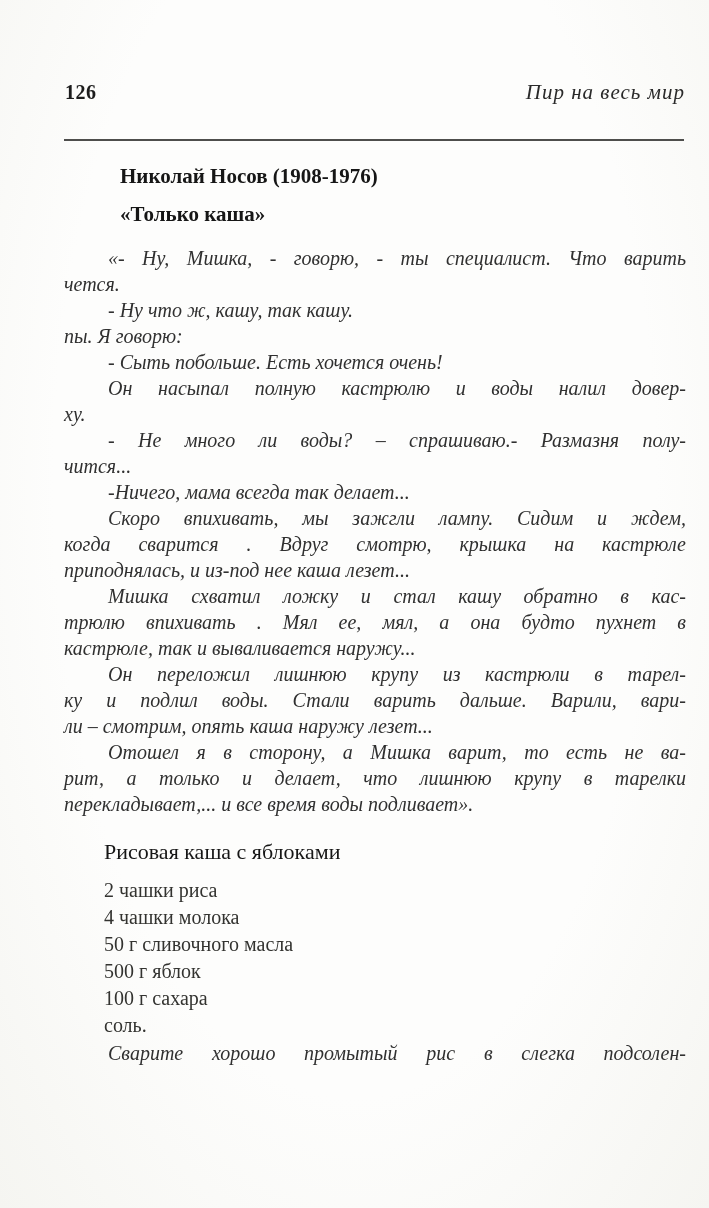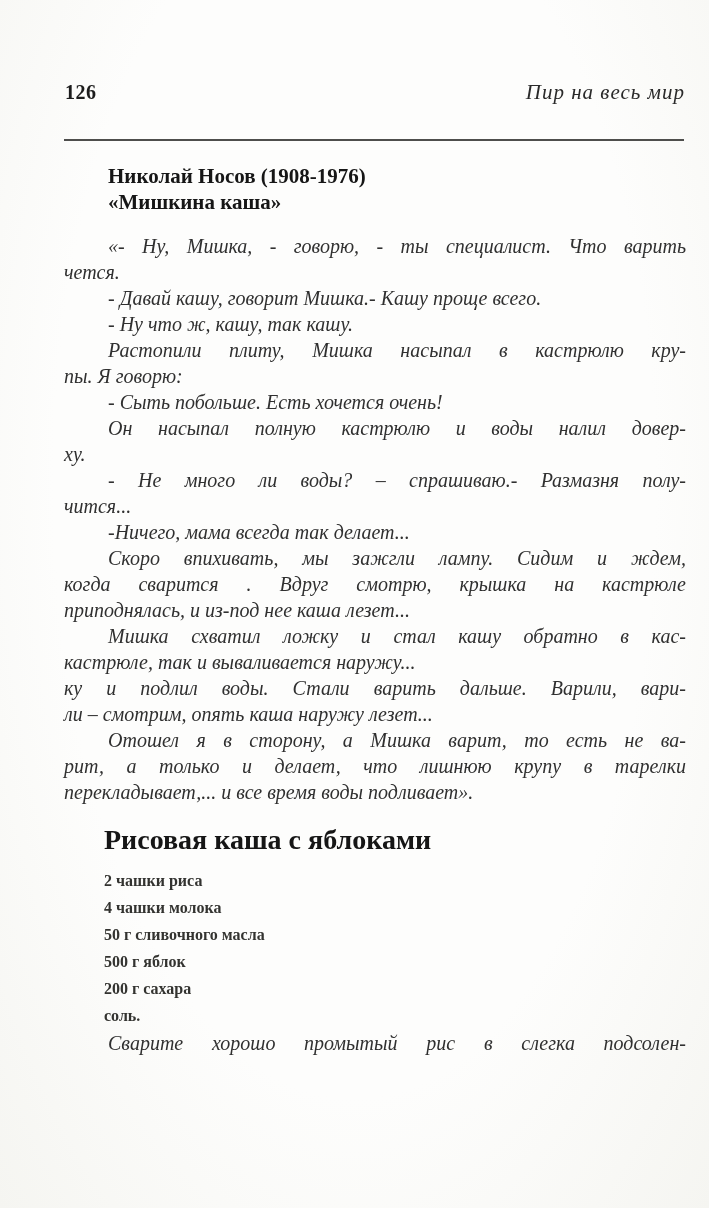--- a/index.html
+++ b/index.html
@@ -41,51 +41,50 @@
     margin: 34px 25px 0 64px;
   }
   .page-body {
     margin: 22px 23px 0 64px; 
   }
   .story-author, .story-title {
     font-size: 21px;
     font-weight: bold;
     color: #161616;
     line-height: 26px;
-    margin: 0;
+    margin: 12px;
     padding-left: 44px;
   }
   .story-text {
     margin-top: 18px;
     font-style: italic;
     font-size: 20px;
     line-height: 26px;
     color: #303030;
   }
   .line { white-space: normal; }
   .line.just {
     text-align: justify;
     text-align-last: justify;
   }
   .line.ind { text-indent: 44px; }
   .recipe-title {
-    font-size: 28px;
-    font-weight: bold;
+    font-size: 22px;
+    font-weight: normal;
     color: #161616;
     line-height: 26px;
-    margin: 22px 0 14px 0;
+    margin: 22px 0 4px 0;
     padding-left: 40px;
   }
   .ingredient-list {
-    margin-top: 4px;
+    margin-top: 12px;
     padding-left: 40px;
-    font-size: 16px;
+    font-size: 20px;
     line-height: 27px;
     color: #333330;
-    font-weight: bold;
   }
   .instruction-line {
     margin-top: 1px;
     font-style: italic;
     font-size: 20px;
     line-height: 27px;
     color: #303030;
     text-align: justify;
     text-align-last: justify;
     text-indent: 44px;
@@ -95,49 +94,49 @@
 <body>
 
 <div class="page">
   <div class="page-header">
     <span class="page-number">126</span>
     <span class="running-title">Пир на весь мир</span>
   </div>
   <div class="header-rule"></div>
   <div class="page-body">
     <h2 class="story-author">Николай Носов (1908-1976)</h2>
-    <h3 class="story-title">«Мишкина каша»</h3>
+    <h3 class="story-title">«Только каша»</h3>
     <div class="story-text">
         <div class="line just ind">«- Ну, Мишка, - говорю, - ты специалист. Что варить</div>
         <div class="line">чется.</div>
-        <div class="line ind">- Давай кашу, говорит Мишка.- Кашу проще всего.</div>
         <div class="line ind">- Ну что ж, кашу, так кашу.</div>
-        <div class="line just ind">Растопили плиту, Мишка насыпал в кастрюлю кру-</div>
         <div class="line">пы. Я говорю:</div>
         <div class="line ind">- Сыть побольше. Есть хочется очень!</div>
         <div class="line just ind">Он насыпал полную кастрюлю и воды налил довер-</div>
         <div class="line">ху.</div>
         <div class="line just ind">- Не много ли воды? – спрашиваю.- Размазня полу-</div>
         <div class="line">чится...</div>
         <div class="line ind">-Ничего, мама всегда так делает...</div>
         <div class="line just ind">Скоро впихивать, мы зажгли лампу. Сидим и ждем,</div>
         <div class="line just">когда сварится . Вдруг смотрю, крышка на кастрюле</div>
         <div class="line">приподнялась, и из-под нее каша лезет...</div>
         <div class="line just ind">Мишка схватил ложку и стал кашу обратно в кас-</div>
+        <div class="line just">трюлю впихивать . Мял ее, мял, а она будто пухнет в</div>
         <div class="line">кастрюле, так и вываливается наружу...</div>
+        <div class="line just ind">Он переложил лишнюю крупу из кастрюли в тарел-</div>
         <div class="line just">ку и подлил воды. Стали варить дальше. Варили, вари-</div>
         <div class="line">ли – смотрим, опять каша наружу лезет...</div>
         <div class="line just ind">Отошел я в сторону, а Мишка варит, то есть не ва-</div>
         <div class="line just">рит, а только и делает, что лишнюю крупу в тарелки</div>
         <div class="line">перекладывает,... и все время воды подливает».</div>
       </div>
     <h3 class="recipe-title">Рисовая каша с яблоками</h3>
     <div class="ingredient-list">
         <div class="ingredient">2 чашки риса</div>
         <div class="ingredient">4 чашки молока</div>
         <div class="ingredient">50 г сливочного масла</div>
         <div class="ingredient">500 г яблок</div>
-        <div class="ingredient">200 г сахара</div>
+        <div class="ingredient">100 г сахара</div>
         <div class="ingredient">соль.</div>
       </div>
     <p class="instruction-line">Сварите хорошо промытый рис в слегка подсолен-</p>
   </div>
 </div>
 
 </body></html>

